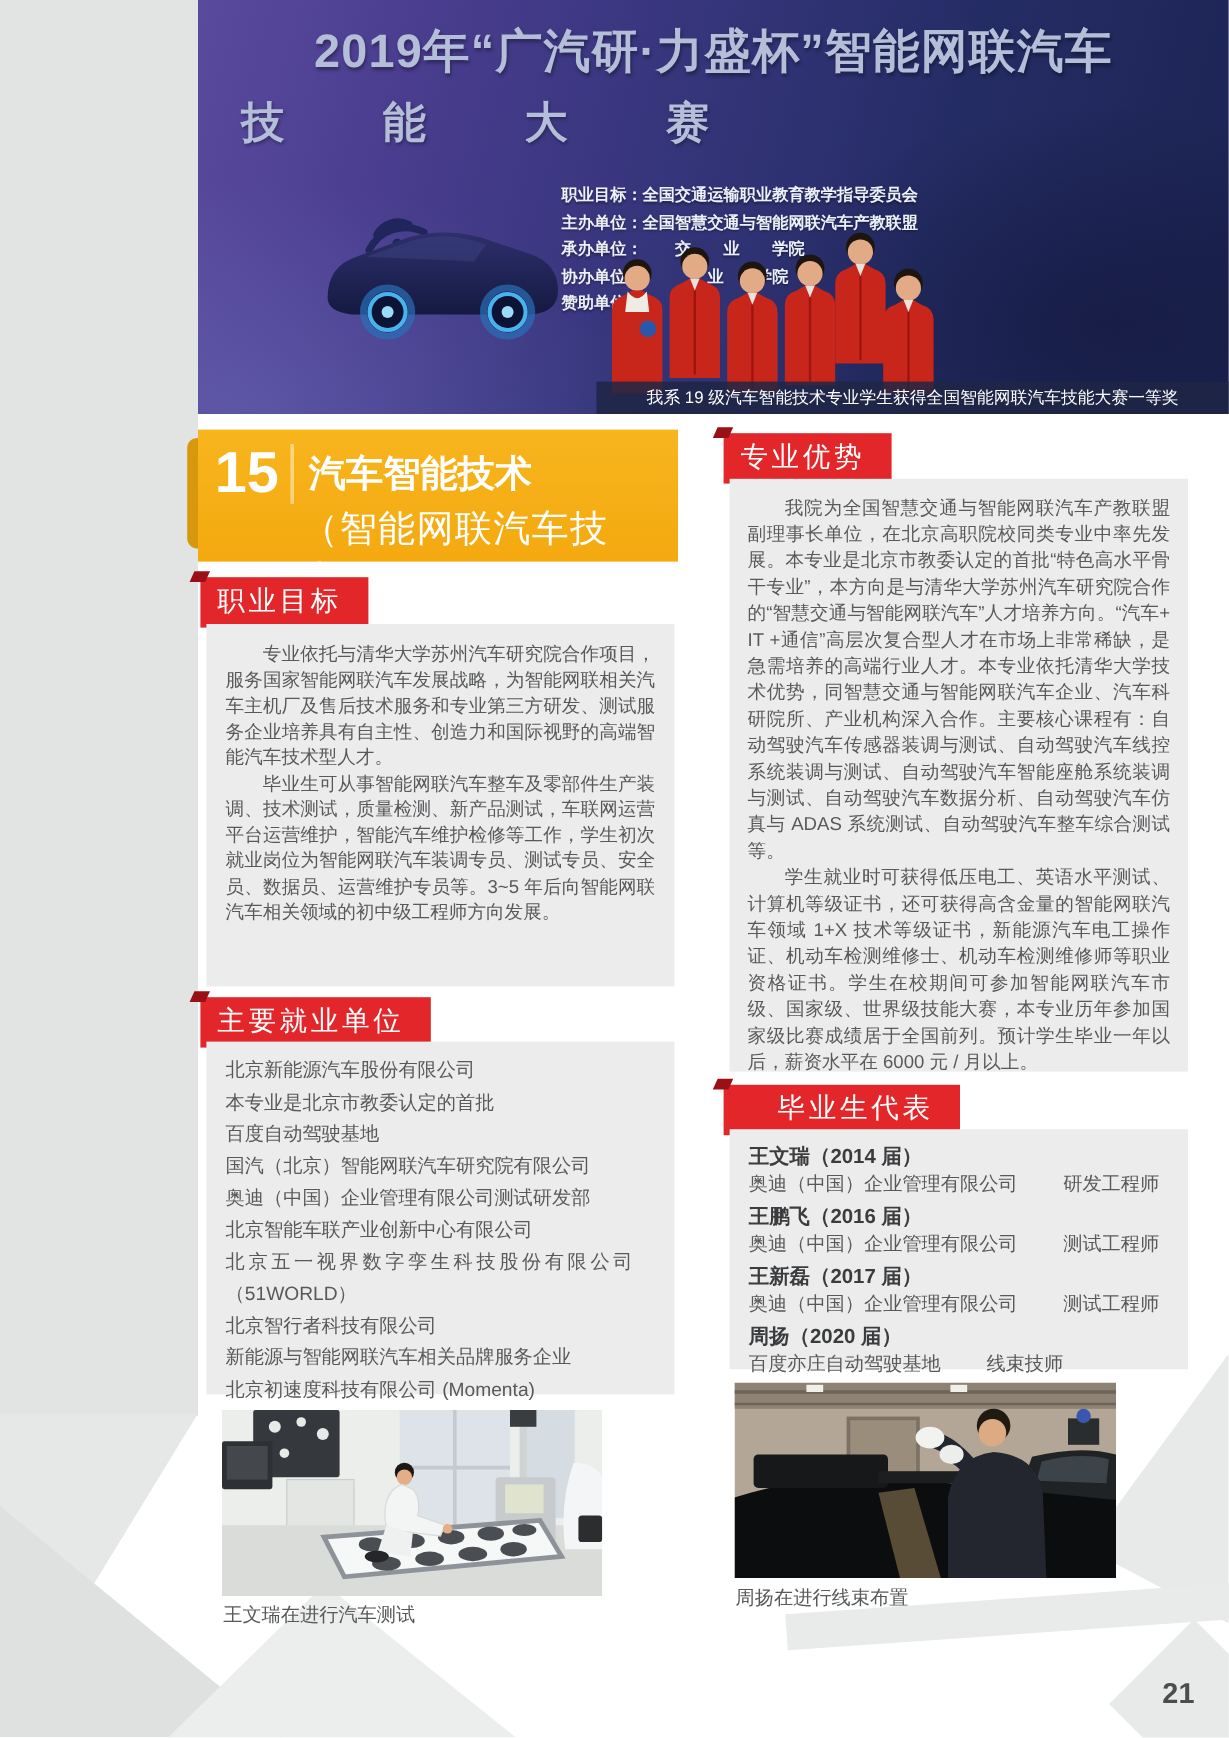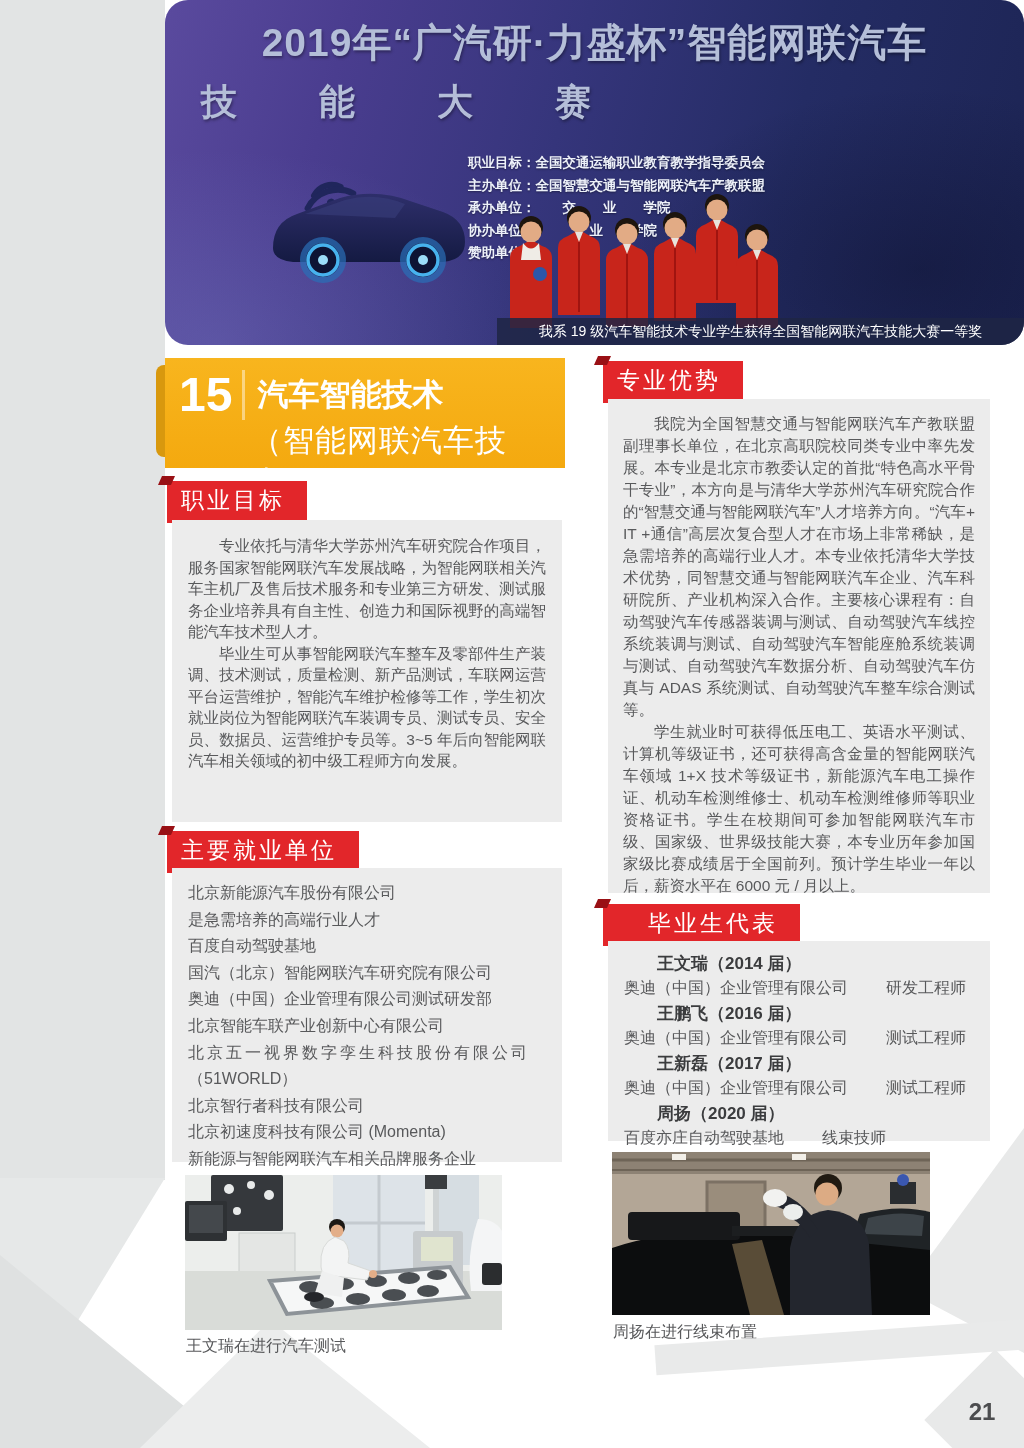--- a/index.html
+++ b/index.html
@@ -23,21 +23,21 @@
   .deco-right-band{left:655px;top:1332px;width:380px;height:30px;background:#e9eaea;
     transform:rotate(-4deg);}
   .deco-diamond{left:945px;top:1370px;width:100px;height:100px;background:#e8e9e9;
     transform:rotate(45deg);}
 
   
   .banner{left:165px;top:0;width:859px;height:345px;overflow:hidden;
     background:
       radial-gradient(ellipse 420px 260px at 88% 78%, rgba(12,16,44,.45), rgba(12,16,44,0) 70%),
       radial-gradient(ellipse 500px 300px at 6% 100%, rgba(130,140,210,.28), rgba(130,140,210,0) 65%),
-      linear-gradient(105deg,#5a4a9e 0%,#4a3d8f 20%,#35357b 45%,#242c64 70%,#1c2453 100%); border-radius: 23px;}
+      linear-gradient(105deg,#5a4a9e 0%,#4a3d8f 20%,#35357b 45%,#242c64 70%,#1c2453 100%);}
   .banner-title{left:0;top:16px;width:100%;text-align:center;color:#b4bed8;
     font-weight:bold;font-size:39px;letter-spacing:1px;text-shadow:1px 2px 3px rgba(0,0,0,.35);}
   .banner-title2{left:0;top:78px;width:100%;text-align:left;color:#b4bed8;
     font-weight:bold;font-size:36px;letter-spacing:36px;text-indent:36px;
     text-shadow:1px 2px 3px rgba(0,0,0,.35);}
   .banner-orgs{left:303px;top:152px;width:430px;color:#edf1f9;font-size:13.5px;
     font-weight:bold;line-height:22.5px;text-shadow:0 1px 2px rgba(0,0,0,.4);white-space:nowrap;}
   .banner-car{left:80px;top:148px;}
   .banner-people{left:330px;top:168px;}
   .banner-caption{left:332px;top:318px;width:527px;height:27px;line-height:27px;
@@ -68,21 +68,21 @@
   .panel-career p{margin:0;text-indent:2em;}
   .panel-emp{left:172px;top:868px;width:390px;height:294px;
     padding:12px 16px 0;box-sizing:border-box;font-size:16px;line-height:26.6px;}
   .panel-emp div{white-space:nowrap;}
   .panel-emp .spaced{letter-spacing:3px;}
   .panel-adv{left:608px;top:399px;width:382px;height:494px;
     padding:14px 15px 0;box-sizing:border-box;font-size:15.5px;line-height:22px;}
   .panel-adv p{margin:0;text-indent:2em;}
   .panel-grad{left:608px;top:941px;width:382px;height:200px;
     padding:10px 16px 0;box-sizing:border-box;}
-  .grad-name{font-size:17px;font-weight:bold;color:#3b3c3e;line-height:26px;margin-left:33px;}
+  .grad-name{font-size:17px;font-weight:bold;color:#3b3c3e;line-height:26px;}
   .grad-detail{font-size:16px;color:#58595b;line-height:22px;margin-bottom:2px;}
   .grad-role{margin-left:38px;}
 
   
   .photo{position:absolute;overflow:hidden;}
   .photo-caption{position:absolute;font-size:16px;color:#58595b;}
 
   .page-num{left:952px;top:1398px;width:60px;text-align:center;
     font-size:24px;font-weight:bold;color:#4c4d4f;}
 </style>
@@ -170,30 +170,30 @@
 
 <div class="panel panel-career">
   <p>专业依托与清华大学苏州汽车研究院合作项目，服务国家智能网联汽车发展战略，为智能网联相关汽车主机厂及售后技术服务和专业第三方研发、测试服务企业培养具有自主性、创造力和国际视野的高端智能汽车技术型人才。</p>
   <p>毕业生可从事智能网联汽车整车及零部件生产装调、技术测试，质量检测、新产品测试，车联网运营平台运营维护，智能汽车维护检修等工作，学生初次就业岗位为智能网联汽车装调专员、测试专员、安全员、数据员、运营维护专员等。3~5 年后向智能网联汽车相关领域的初中级工程师方向发展。</p>
 </div>
 
 <div class="tag" style="left:167px;top:831px;">主要就业单位</div>
 
 <div class="panel panel-emp">
   <div>北京新能源汽车股份有限公司</div>
-  <div>是急需培养的高端行业人才</div>
+  <div>本专业是北京市教委认定的首批</div>
   <div>百度自动驾驶基地</div>
   <div>国汽（北京）智能网联汽车研究院有限公司</div>
   <div>奥迪（中国）企业管理有限公司测试研发部</div>
   <div>北京智能车联产业创新中心有限公司</div>
   <div class="spaced">北京五一视界数字孪生科技股份有限公司</div>
   <div>（51WORLD）</div>
   <div>北京智行者科技有限公司</div>
+  <div>新能源与智能网联汽车相关品牌服务企业</div>
   <div>北京初速度科技有限公司 (Momenta)</div>
-  <div>新能源与智能网联汽车相关品牌服务企业</div>
 </div>
 
 <div class="photo" style="left:185px;top:1175px;width:317px;height:155px;">
   <svg width="317" height="155" viewBox="0 0 317 155">
     <rect width="317" height="155" fill="#eceeec"></rect>
     <rect x="148" y="0" width="92" height="96" fill="#dde3e8"></rect>
     <line x1="148" y1="48" x2="240" y2="48" stroke="#c4cacf" stroke-width="3"></line>
     <line x1="194" y1="0" x2="194" y2="96" stroke="#c4cacf" stroke-width="3"></line>
     <rect x="252" y="0" width="42" height="90" fill="#d6dde2"></rect>
     <rect x="26" y="0" width="72" height="56" fill="#35383c" rx="2"></rect>

